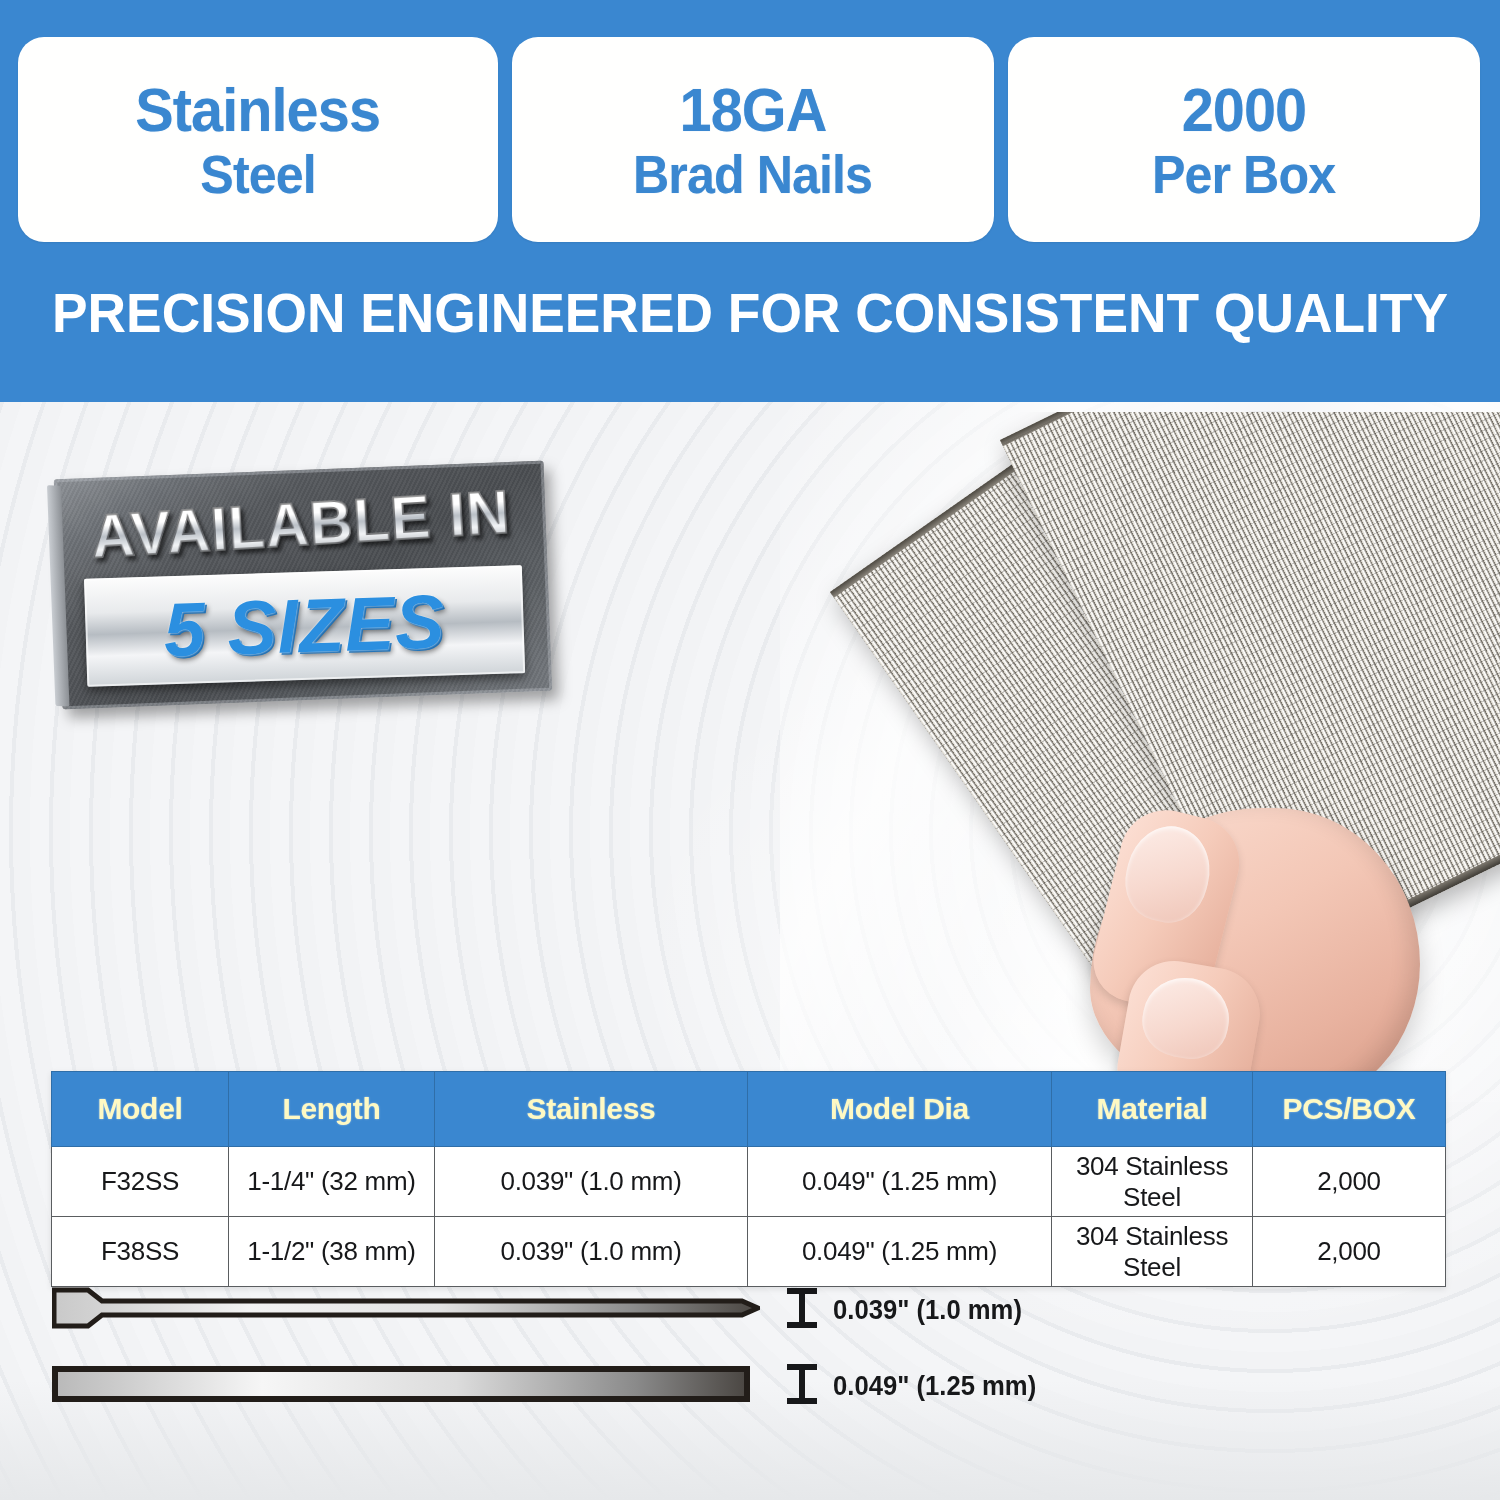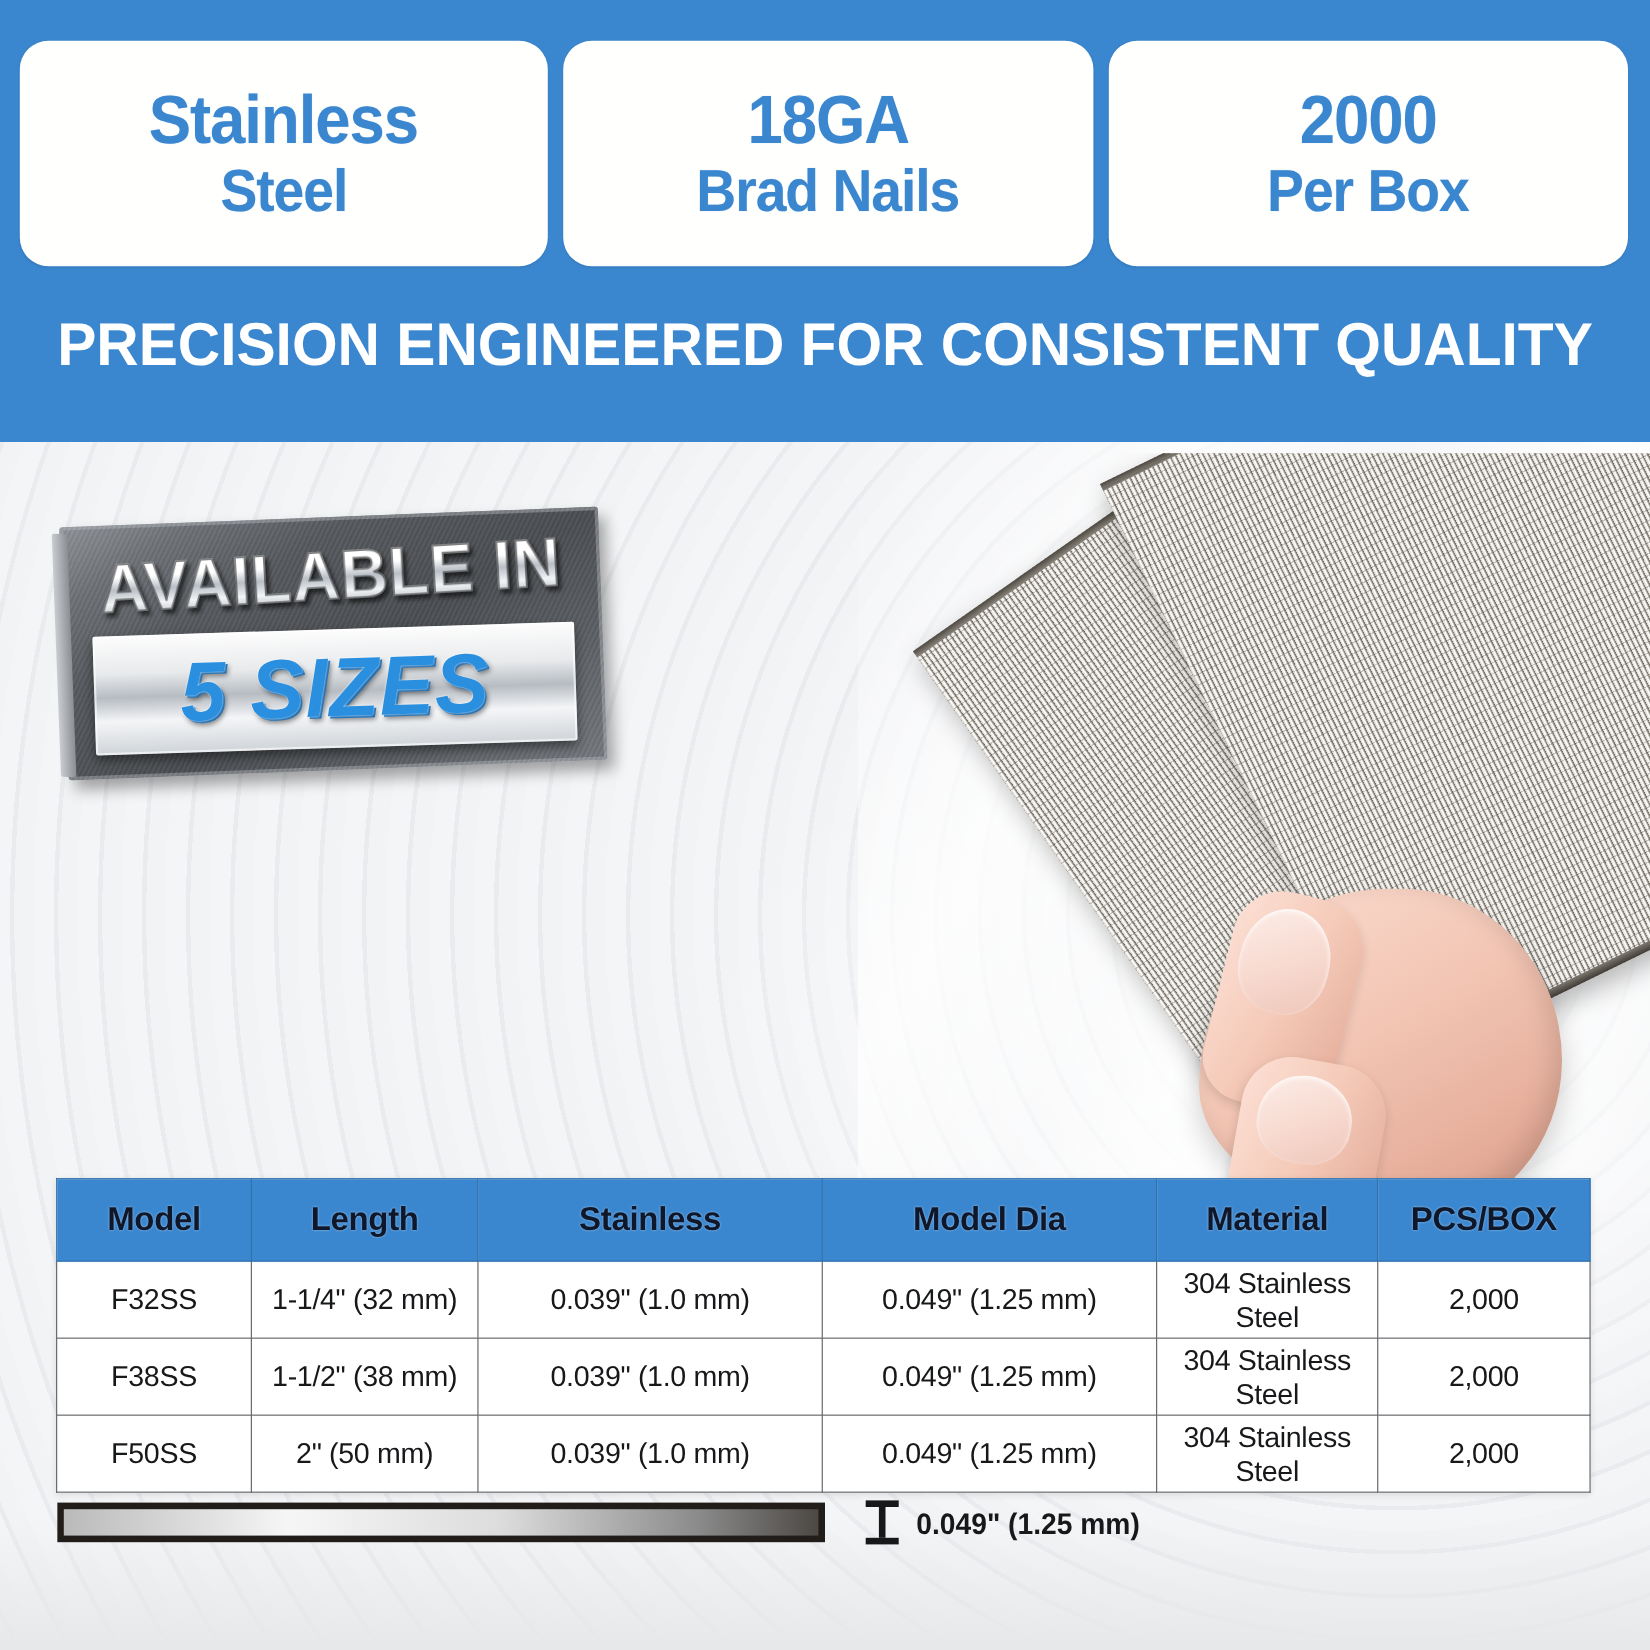--- a/index.html
+++ b/index.html
@@ -208,21 +208,21 @@
   
   .spec-table{
     position:absolute;left:51px;top:1071px;
     width:1394px;
     border-collapse:collapse;
     table-layout:fixed;
     background:#ffffff;
     box-shadow:0 2px 6px rgba(0,0,0,.10);
   }
   .spec-table th{
-    background:#3a87d0;color:#0f172a;
+    background:#3a87d0;color:#fef9c3;
     font-size:30px;font-weight:bold;
     height:72px;
     border:1px solid #2f6ea8;
     text-shadow:0 0 2px rgba(255,255,255,.55);
     letter-spacing:-.3px;
   }
   .spec-table td{
     font-size:26px;color:#17181a;text-align:center;
     height:67px;
     border:1px solid #5a5d60;
@@ -406,24 +406,16 @@
         <td>2,000</td>
       </tr>
       <tr>
         <td>F38SS</td>
         <td>1-1/2" (38 mm)</td>
         <td>0.039" (1.0 mm)</td>
         <td>0.049" (1.25 mm)</td>
         <td>304 Stainless Steel</td>
         <td>2,000</td>
       </tr>
-      <tr>
-        <td>F50SS</td>
-        <td>2" (50 mm)</td>
-        <td>0.039" (1.0 mm)</td>
-        <td>0.049" (1.25 mm)</td>
-        <td>304 Stainless Steel</td>
-        <td>2,000</td>
-      </tr>
     </tbody>
   </table>
 
 </div>
 
 </body></html>

